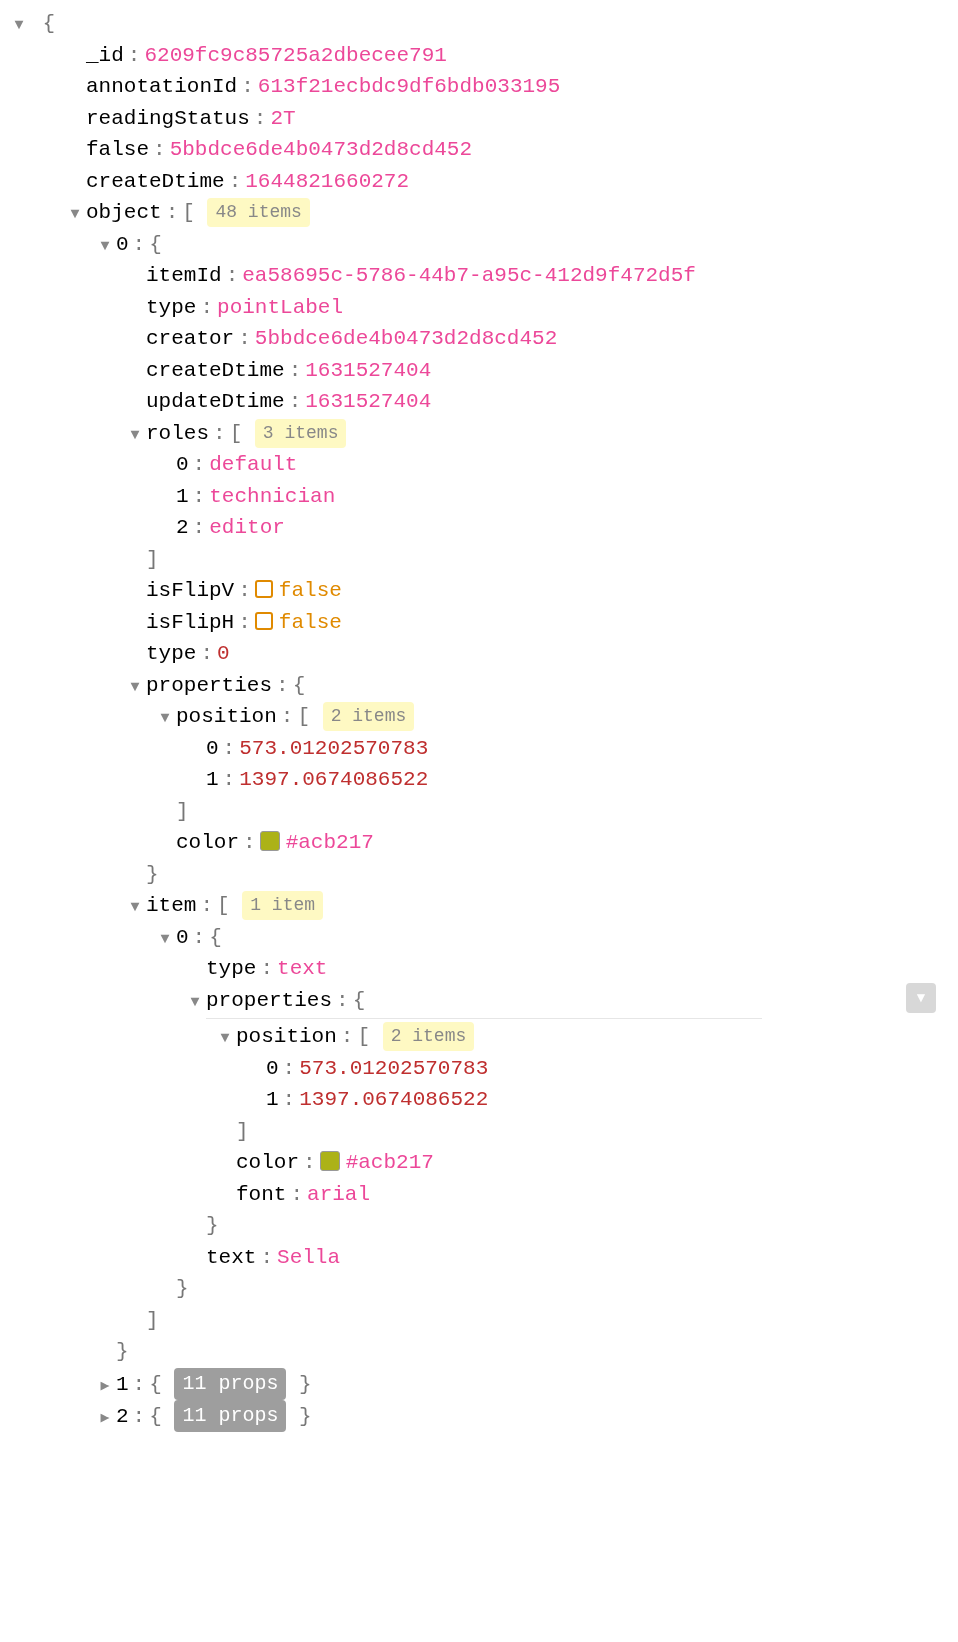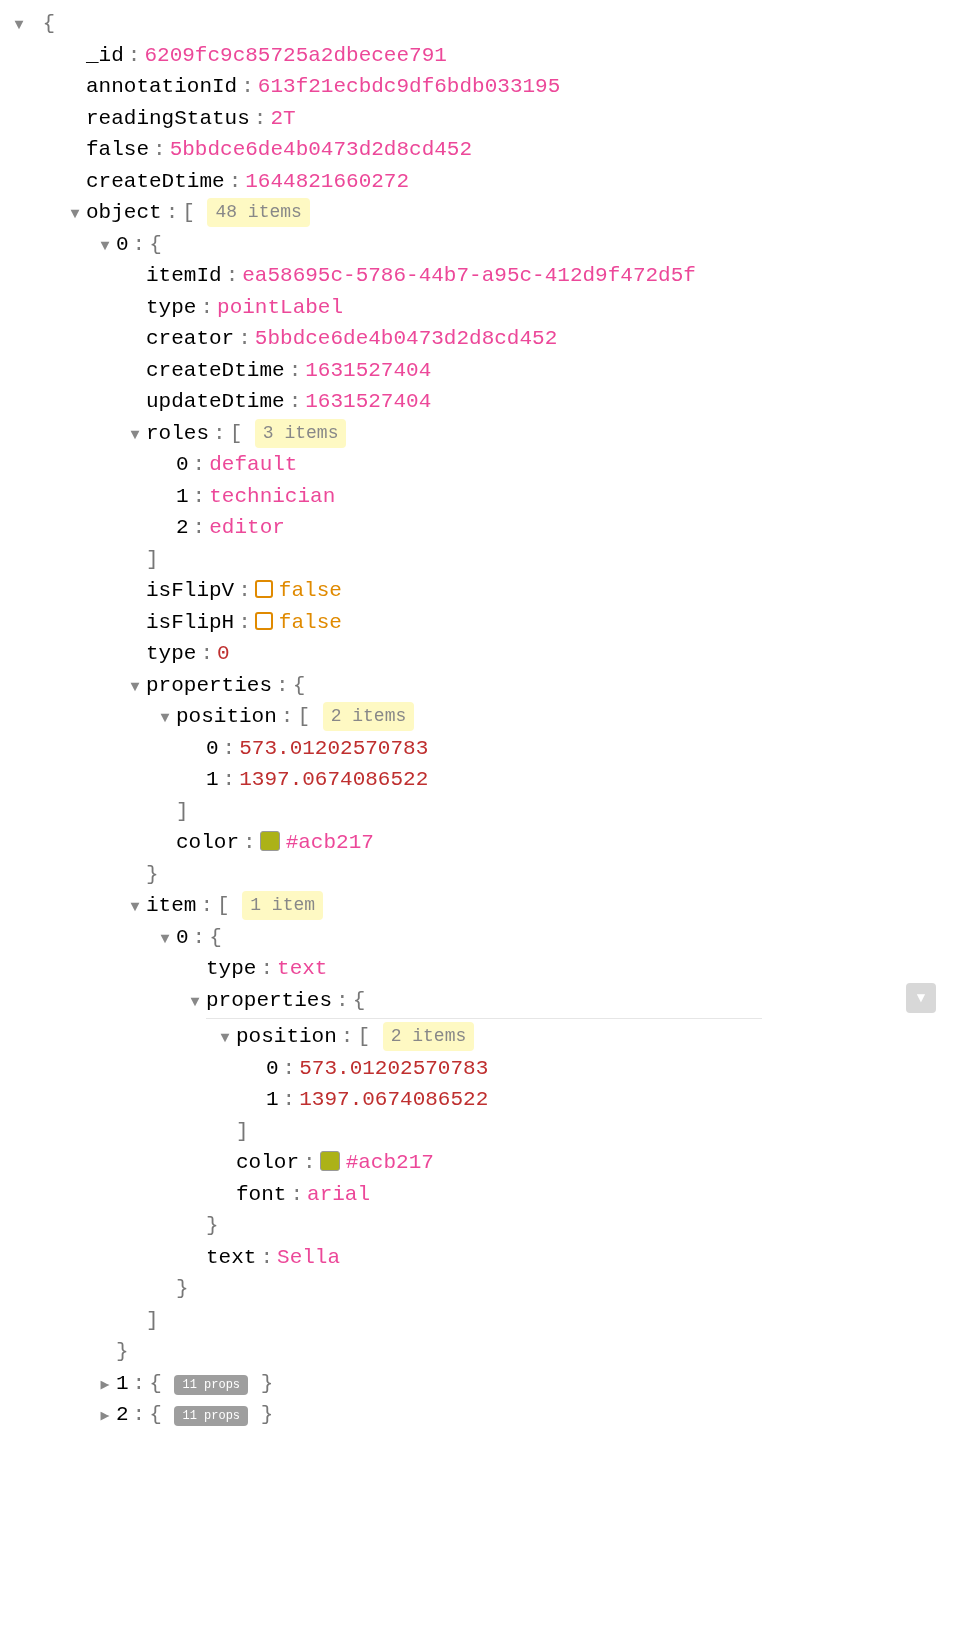--- a/index.html
+++ b/index.html
@@ -25,21 +25,21 @@
     color: #888;
     font-size: 18px;
     padding: 1px 8px;
     border-radius: 4px;
     vertical-align: 1px;
   }
   .dbadge {
     display: inline-block;
     background: #9e9e9e;
     color: #fff;
-    font-size: 12px;
+    font-size: 20px;
     padding: 1px 8px;
     border-radius: 4px;
     vertical-align: 1px;
   }
   .caret {
     display: inline-block;
     width: 18px;
     text-align: center;
     color: #888;
     font-size: 15px;

